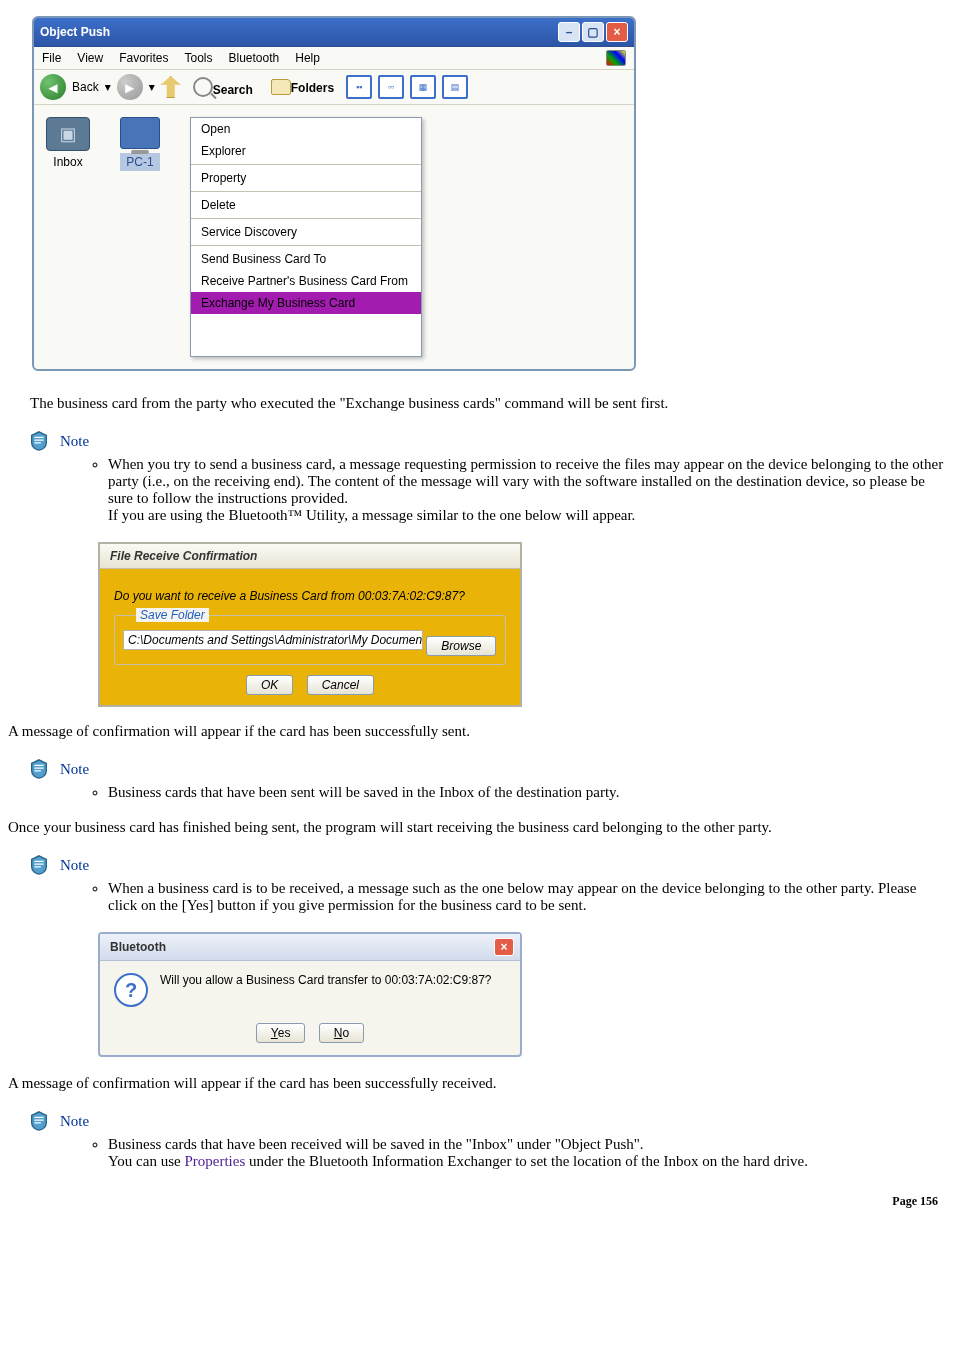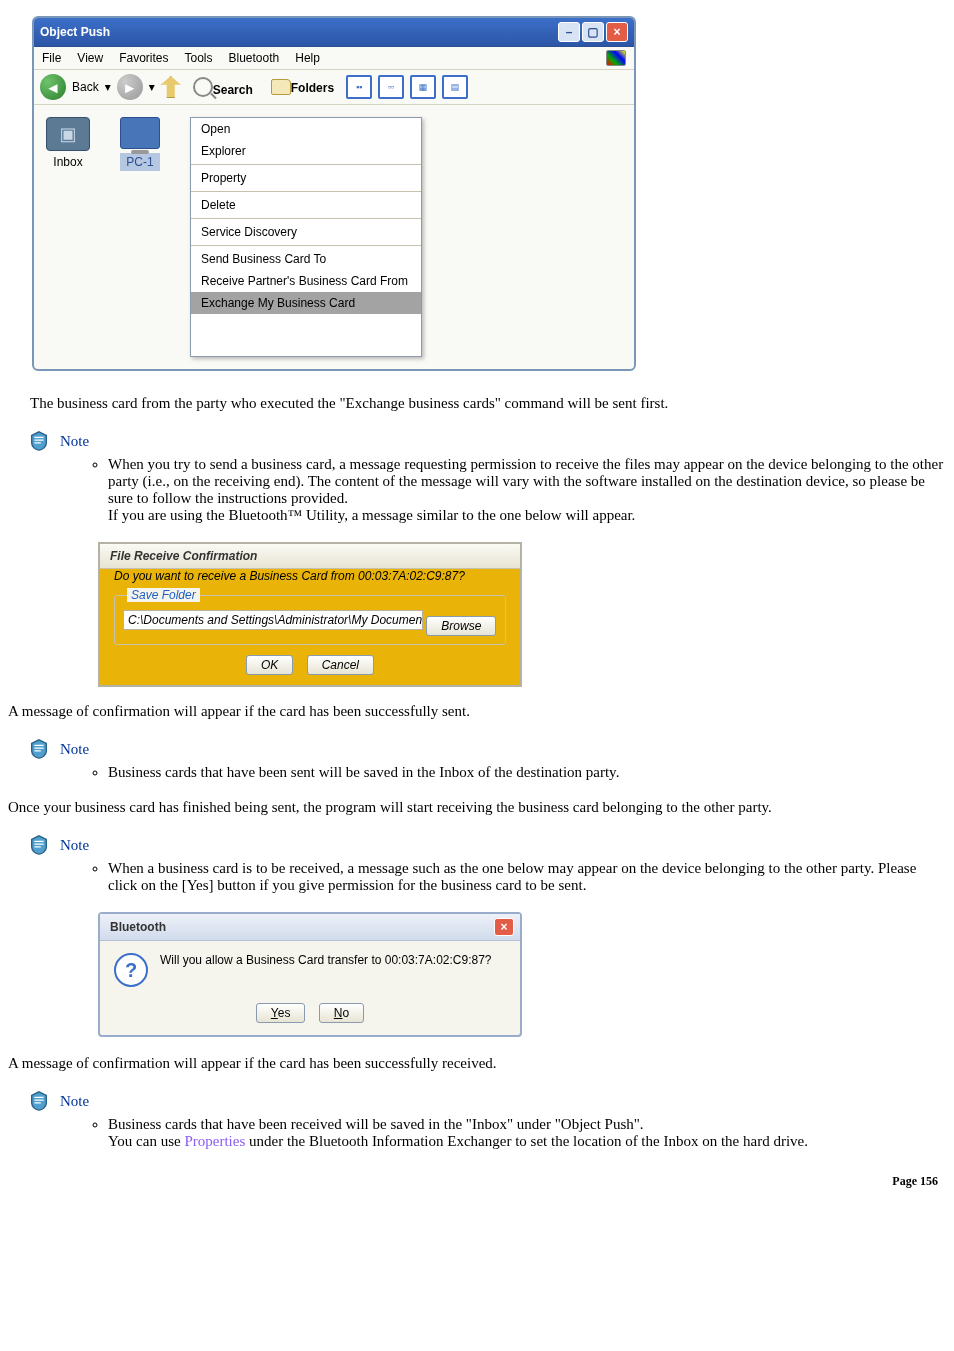--- a/index.html
+++ b/index.html
@@ -91,58 +91,58 @@
   .ctxmenu {
     position: relative;
     background:#fff;
     border:1px solid #8a9bb0;
     box-shadow: 2px 2px 4px rgba(0,0,0,0.25);
     width: 230px;
     font-size:12px;
   }
   .ctxmenu > div { padding: 4px 10px; }
   .ctxmenu hr { border:none;border-top:1px solid #c7c2b0;margin:2px 0;}
-  .ctxhl { background:#a3a3a3;}
+  .ctxhl { background:#a21caf;}
   .note-row {
     display:flex; align-items:center; gap:10px;
     margin: 10px 0 4px 20px;
   }
   .note-icon-svg { width:22px; height:22px; flex:0 0 auto; }
   .note-label { color:#003399; font-weight:normal; font-size:15px; }
   .list-indent { margin: 4px 0 18px 60px; list-style-type: circle; }
   .list-indent > li { margin-bottom: 4px; }
   .bodytext { margin: 4px 22px 18px 22px; }
   .bodytext-noindent { margin: 4px 0 18px 0; }
-  .link { color:#8b5cf6; }
+  .link { color:#4c1d95; }
   
   .dlg {
     border:2px solid #b4b2a4;
     border-radius:0;
     background:#eab308;
     width: 420px;
     margin: 8px 0 16px 90px;
     font-family: Tahoma, sans-serif;
     font-size: 12px;
     font-style: italic;
   }
   .dlg-title {
     background: linear-gradient(to bottom,#fbfaf3,#e7e4d4);
     border-bottom:1px solid #c7c2b0;
     padding:5px 10px;
     font-weight:bold;
     color:#333;
   }
-  .dlg-body { padding: 0 14px 10px; }
+  .dlg-body { padding: 20px 14px 10px; }
   .fieldset {
     border:1px groove #c7c2b0;
     border-radius:3px;
     padding:8px 8px;
     margin-top:12px;
   }
-  .legend { color:#1f5fc6;font-size:12px;background:#f6f5ed;position:relative;top:-16px;left:4px;padding:0 4px;width:fit-content;}
+  .legend { color:#1f5fc6;font-size:12px;background:#f6f5ed;position:relative;top:-16px;left:13px;padding:0 4px;width:fit-content;}
   .pathbox {
     background:#fff;border:1px solid #b4b2a4;padding:2px 4px;
     width: 290px; display:inline-block;
     overflow:hidden; white-space:nowrap;
   }
   .btn {
     background: linear-gradient(to bottom,#fff,#e7e4d4);
     border:1px solid #8a9bb0;
     border-radius:3px;
     padding:2px 14px;

